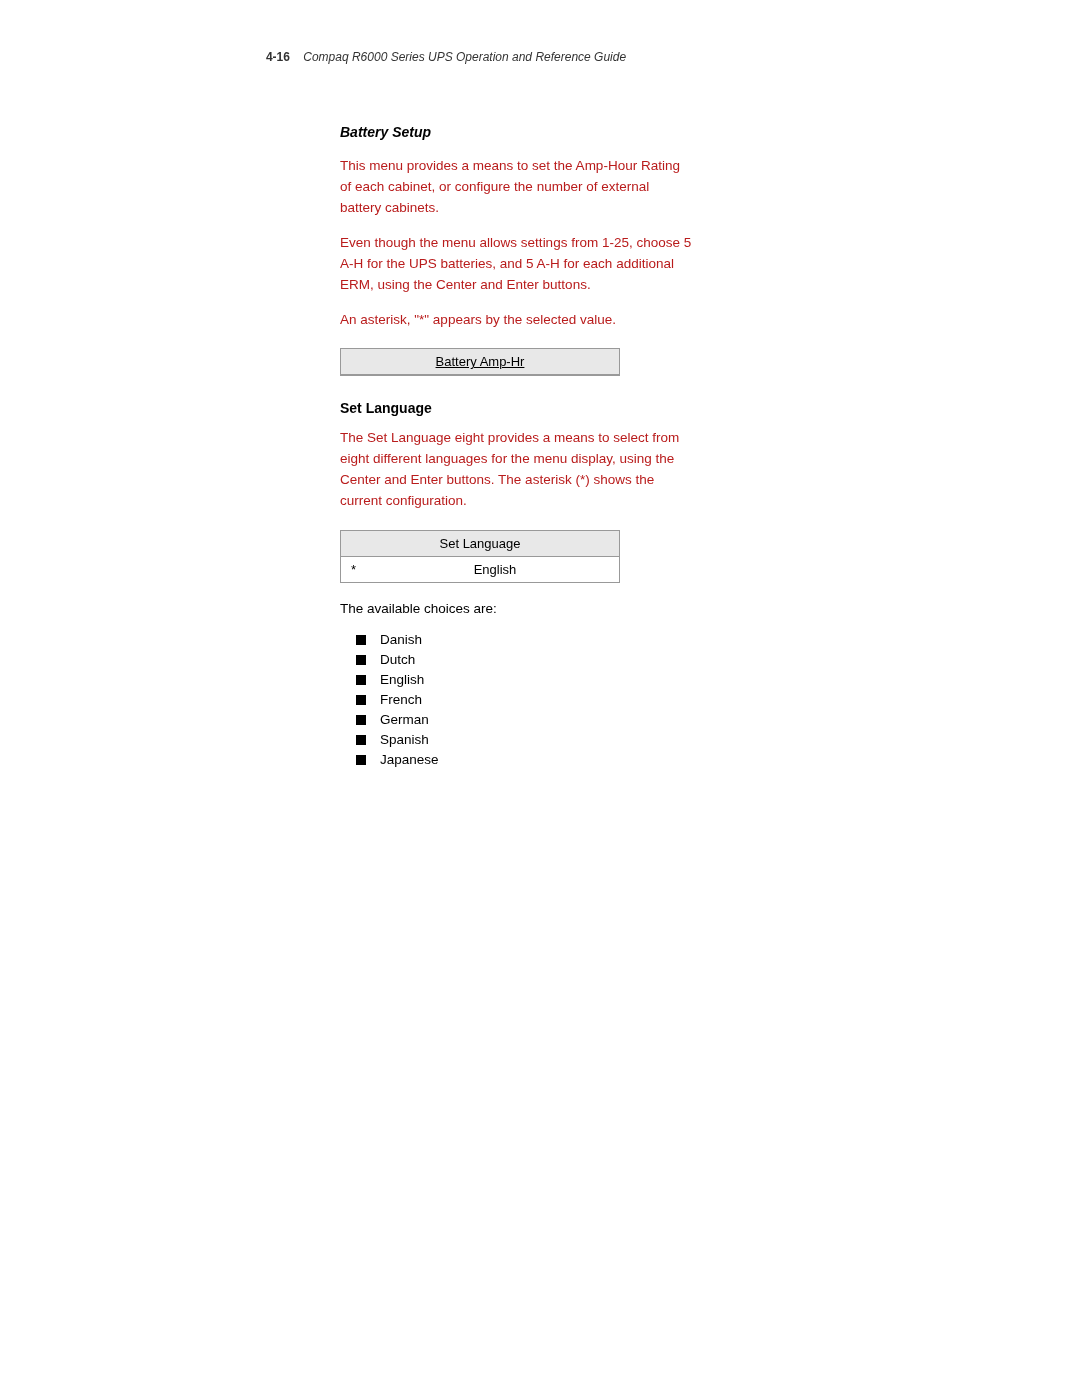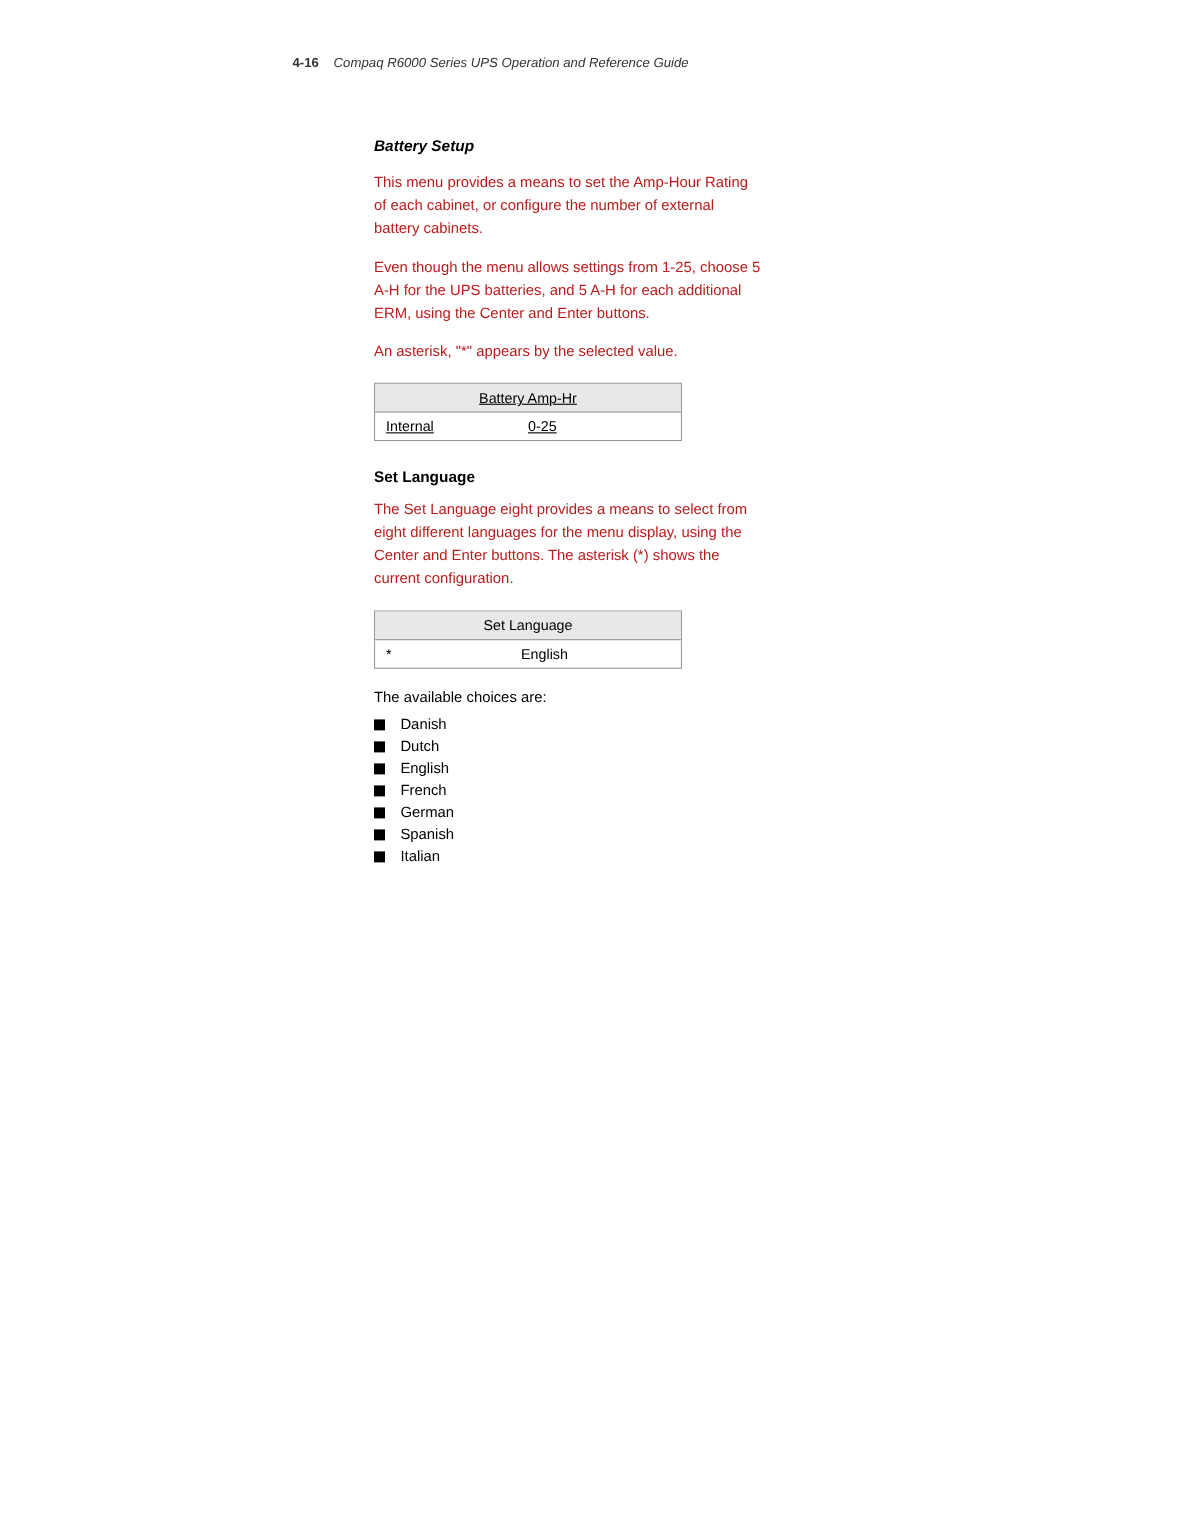--- a/index.html
+++ b/index.html
@@ -107,21 +107,21 @@
 
     .available-choices-label {
       font-size: 13.5px;
       margin-bottom: 10px;
       margin-top: 14px;
     }
 
     .bullet-list {
       list-style: none;
       padding: 0;
-      margin: 0;
+      margin: 16px;
     }
 
     .bullet-list li {
       display: flex;
       align-items: center;
       margin-bottom: 5px;
       font-size: 13.5px;
     }
 
     .bullet-square {
@@ -170,24 +170,20 @@
       <div class="section-title-bold">Battery Setup</div>
 
       <p class="paragraph">This menu provides a means to set the Amp-Hour Rating of each cabinet, or configure the number of external battery cabinets.</p>
 
       <p class="paragraph">Even though the menu allows settings from 1-25, choose 5 A-H for the UPS batteries, and 5 A-H for each additional ERM, using the Center and Enter buttons.</p>
 
       <p class="paragraph">An asterisk, "*" appears by the selected value.</p>
 
       <div class="table-container">
         <div class="table-header-row">Battery Amp-Hr</div>
-        <div class="table-data-row">
-          <div class="table-data-cell">Internal</div>
-          <div class="table-data-cell">0-25</div>
-        </div>
       </div>
     </div>
 
     <div>
       <div class="section-subtitle">Set Language</div>
 
       <p class="paragraph">The Set Language eight provides a means to select from eight different languages for the menu display, using the Center and Enter buttons. The asterisk (*) shows the current configuration.</p>
 
       <div class="set-language-table">
         <div class="set-language-header">Set Language</div>
@@ -219,19 +215,19 @@
           <li>
             <span class="bullet-square"></span>
             <span>German</span>
           </li>
           <li>
             <span class="bullet-square"></span>
             <span>Spanish</span>
           </li>
           <li>
             <span class="bullet-square"></span>
-            <span>Italian</span>
+            <span>Japanese</span>
           </li>
         </ul>
     </div>
 
   </div>
 </div>
 
 </body></html>

